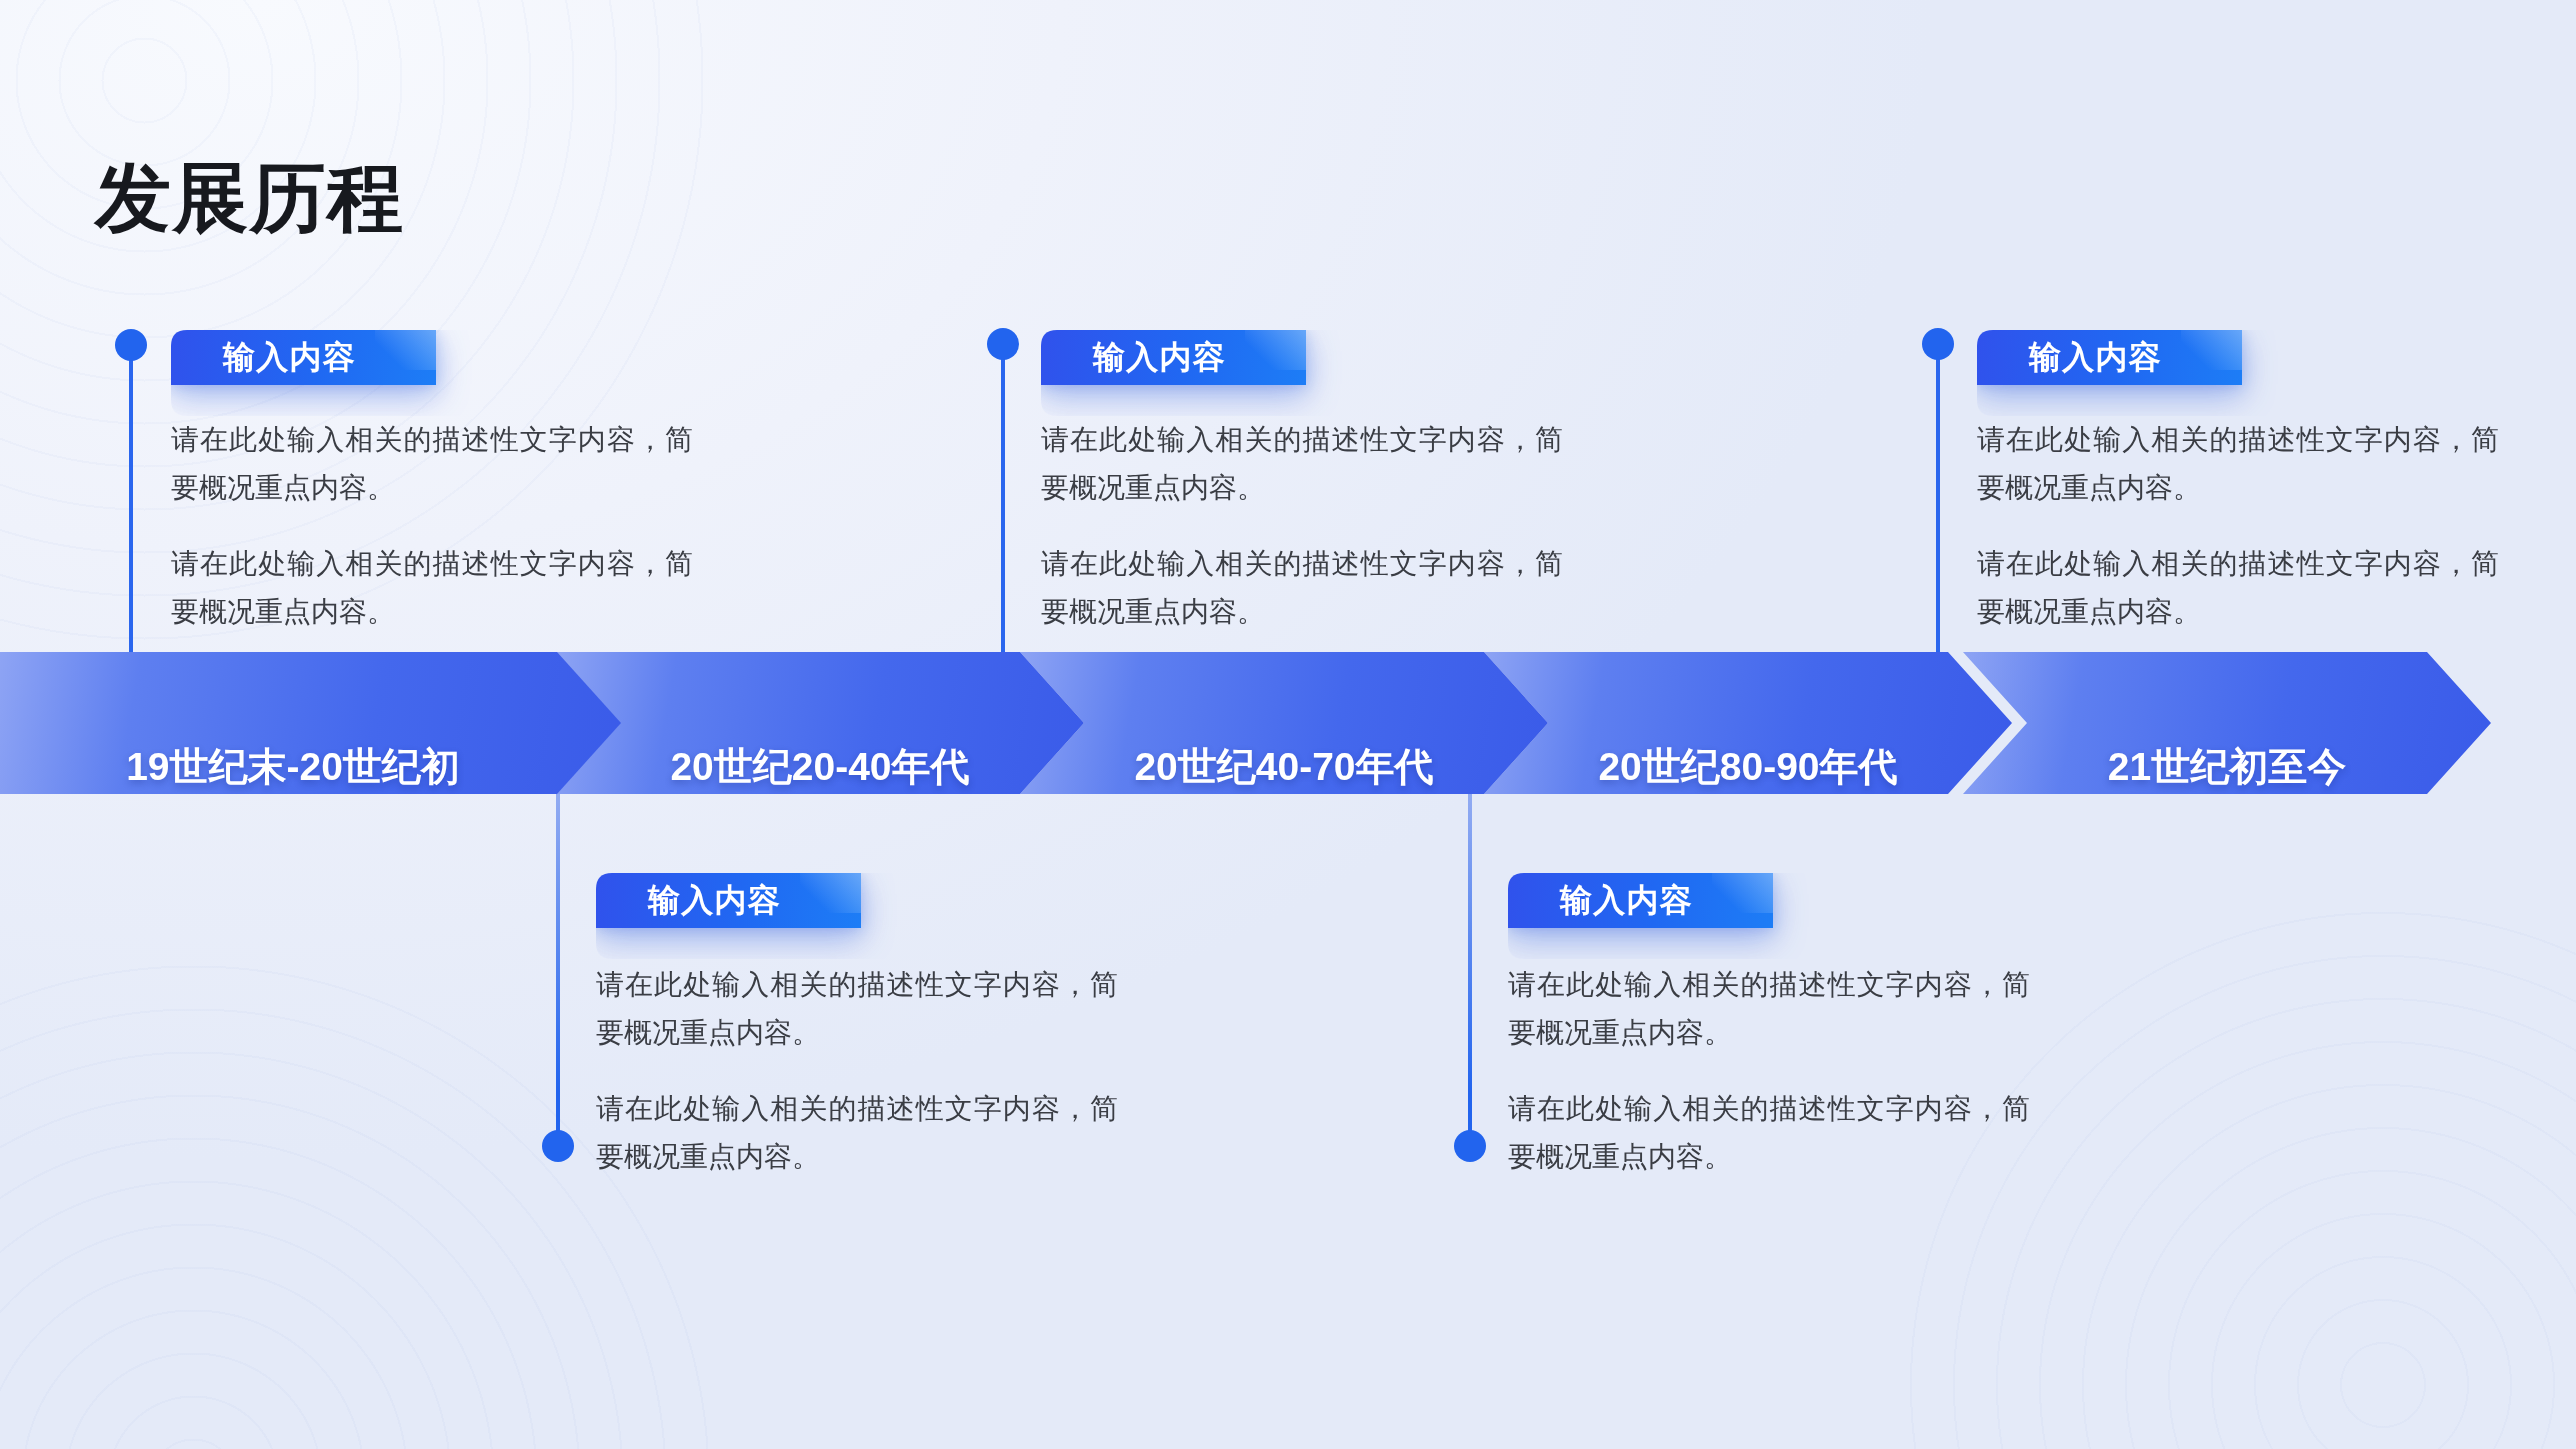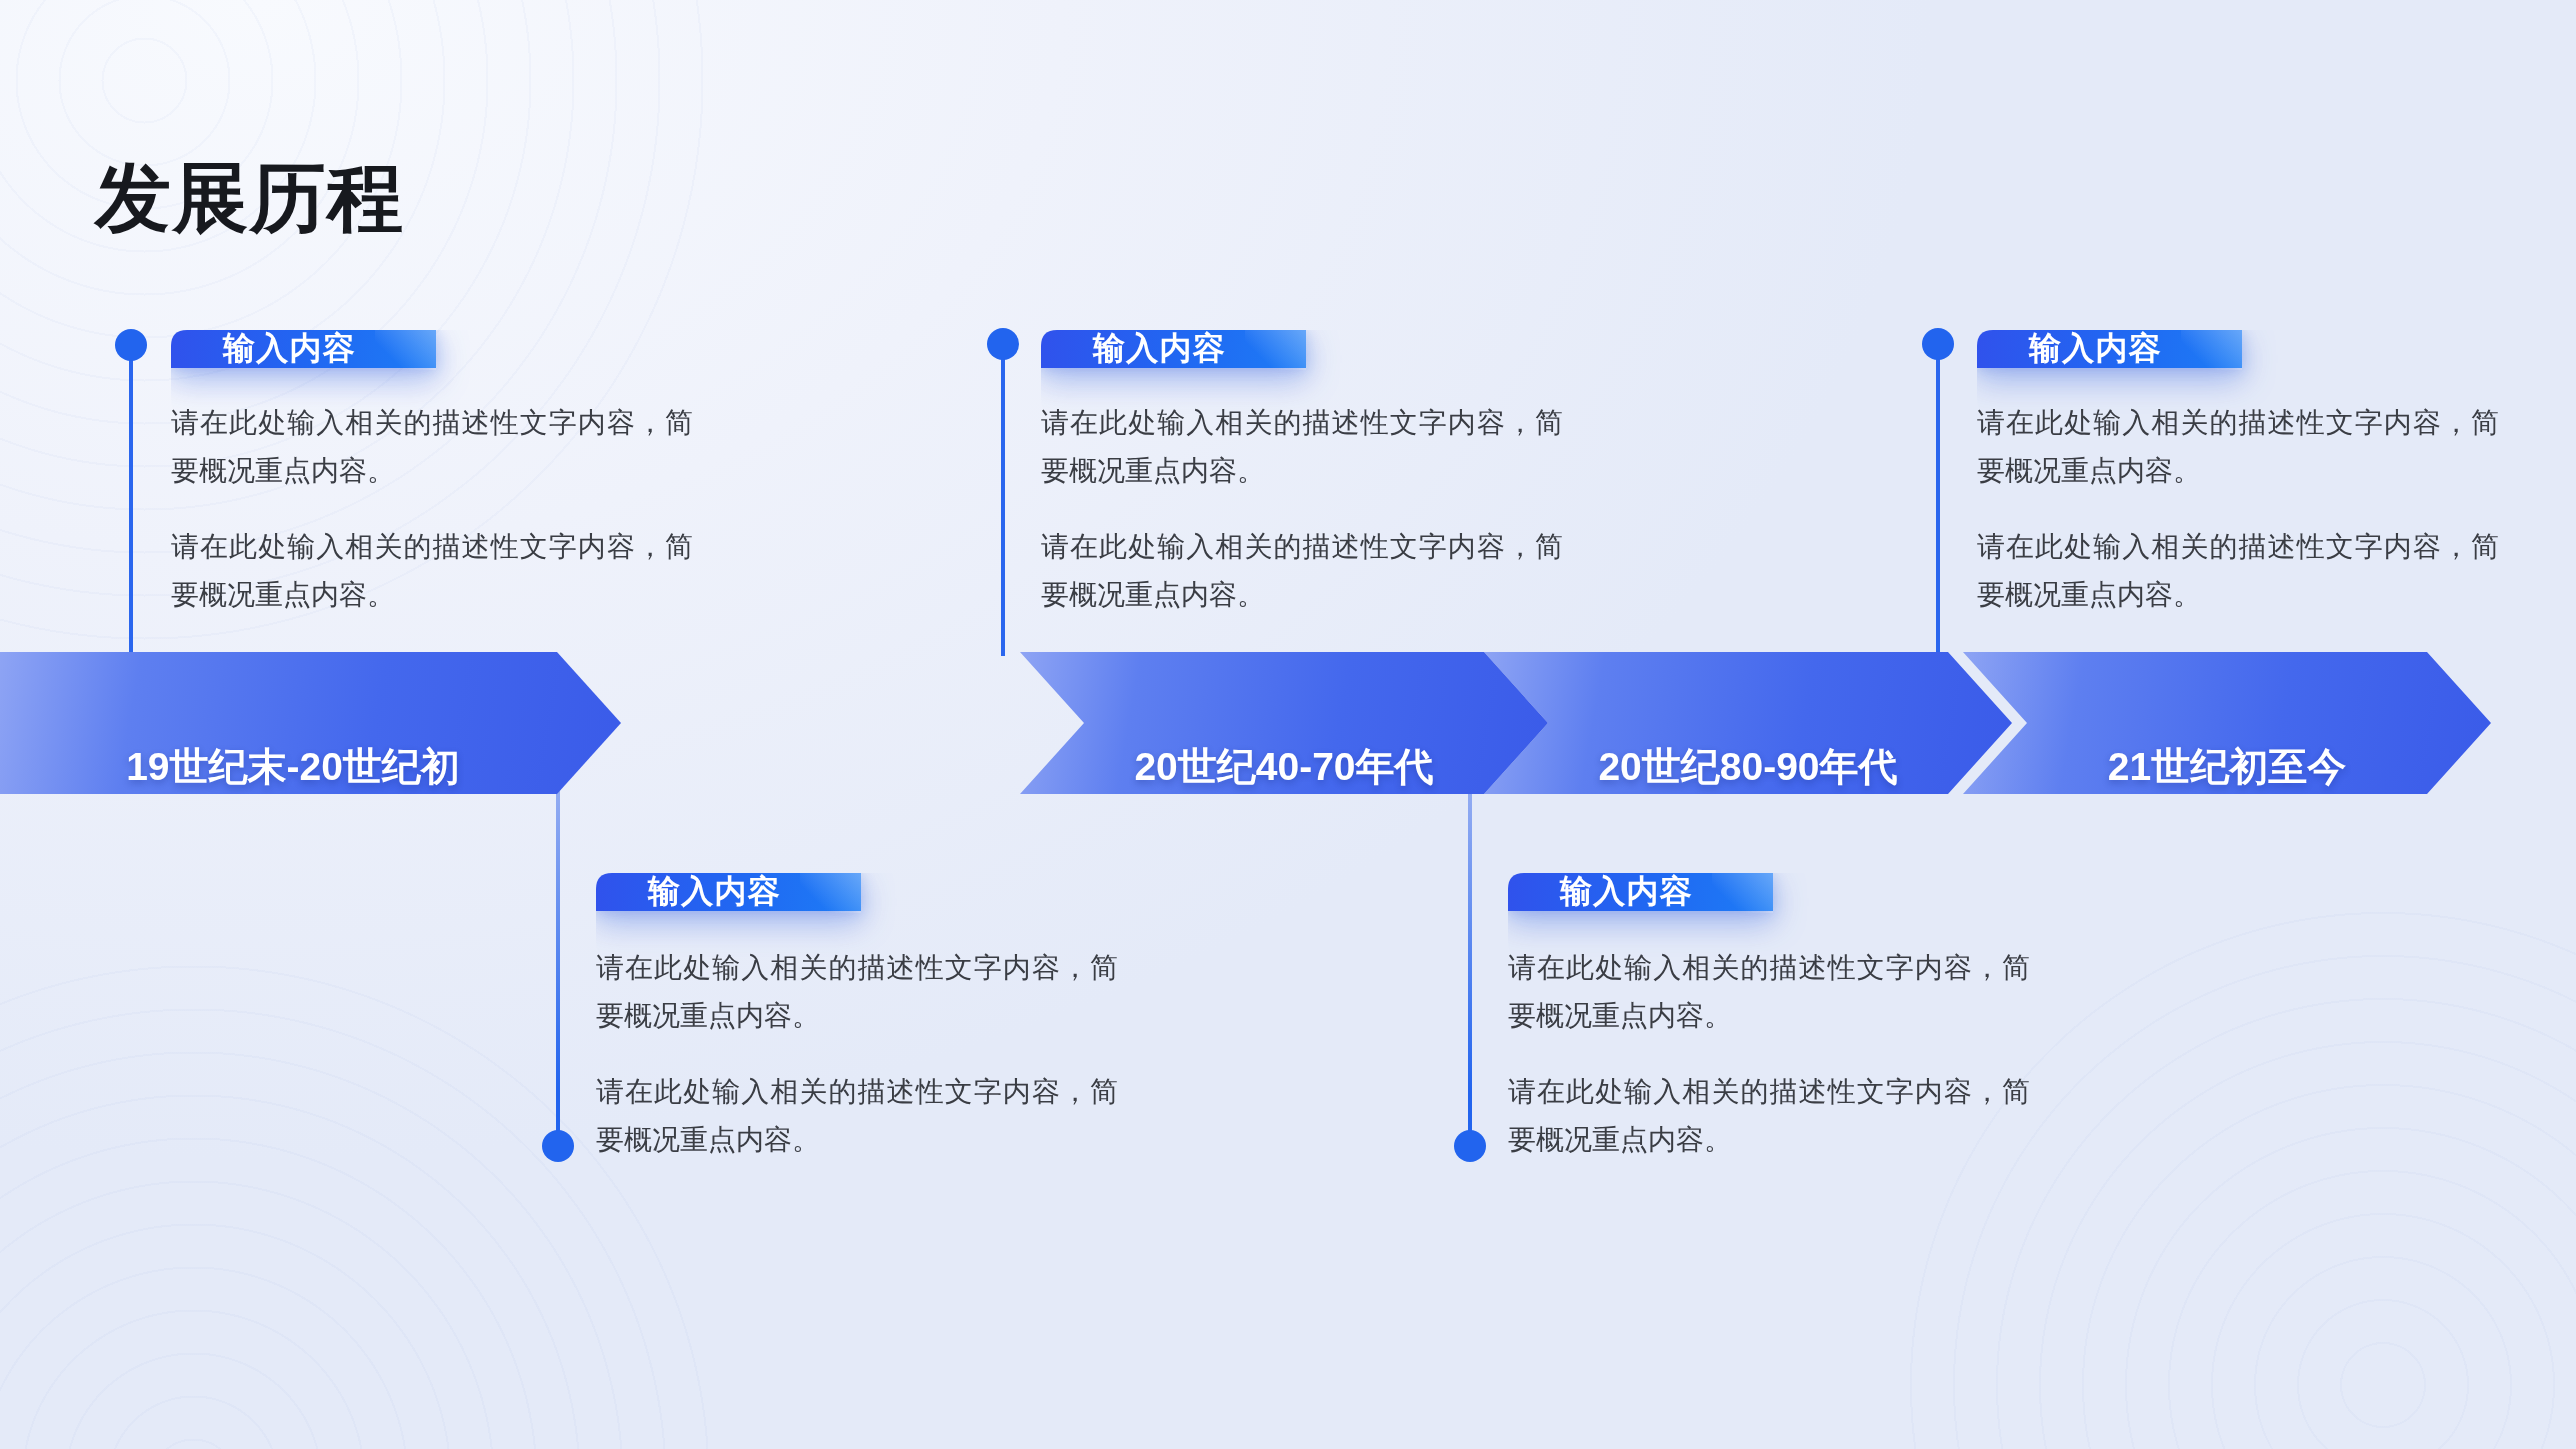--- a/index.html
+++ b/index.html
@@ -70,21 +70,21 @@
   
   .callout{position:absolute;z-index:7;}
   .co-t1{left:171px;top:330px;}
   .co-t2{left:1041px;top:330px;}
   .co-t3{left:1977px;top:330px;}
   .co-b1{left:596px;top:873px;}
   .co-b2{left:1508px;top:873px;}
 
   .tag{
     position:relative;
-    width:265px;height:38px;box-sizing:border-box;
+    width:265px;height:55px;box-sizing:border-box;
     display:flex;align-items:center;justify-content:center;padding-right:28px;
     color:#FFFFFF;font-size:32px;font-weight:700;letter-spacing:1.3px;
     background:linear-gradient(95deg,#3052EC 0%,#2068F2 55%,#1D7DF6 100%);
     clip-path:path("M16 0 L356 0 L412 38 L412 70 Q412 86 396 86 L16 86 Q0 86 0 70 L0 16 Q0 0 16 0 Z");
     filter:drop-shadow(0 10.3px 16.7px rgba(30,80,220,0.32)) drop-shadow(0 2.6px 6.4px rgba(30,80,220,0.22));
   }
   .tag::after{
     content:"";position:absolute;right:0;top:0;width:61px;height:40px;
     background:linear-gradient(225deg,rgba(255,255,255,0.33),rgba(255,255,255,0) 72%);
   }
@@ -117,20 +117,23 @@
 
   <div class="node-dot dot-t1"></div>
   <div class="node-dot dot-t2"></div>
   <div class="node-dot dot-t3"></div>
   <div class="node-dot dot-b1"></div>
   <div class="node-dot dot-b2"></div>
 
   <div class="band">
     <div class="seg first s1">
       <span class="seg-label">19世纪末-20世纪初</span>
+    </div>
+    <div class="seg mid s2">
+      <span class="seg-label">20世纪20-40年代</span>
     </div>
     <div class="seg mid s3">
       <span class="seg-label">20世纪40-70年代</span>
     </div>
     <div class="seg mid s4">
       <span class="seg-label">20世纪80-90年代</span>
     </div>
     <div class="seg mid s5">
       <span class="seg-label">21世纪初至今</span>
     </div>

